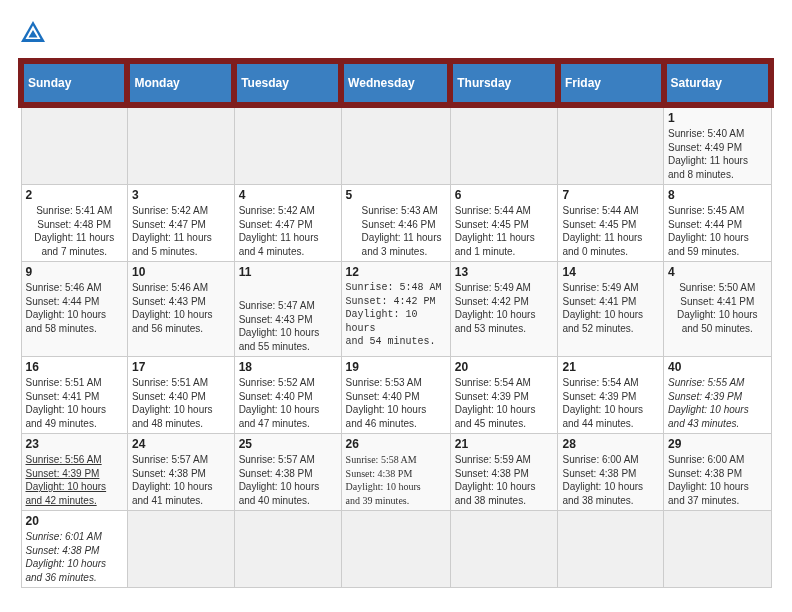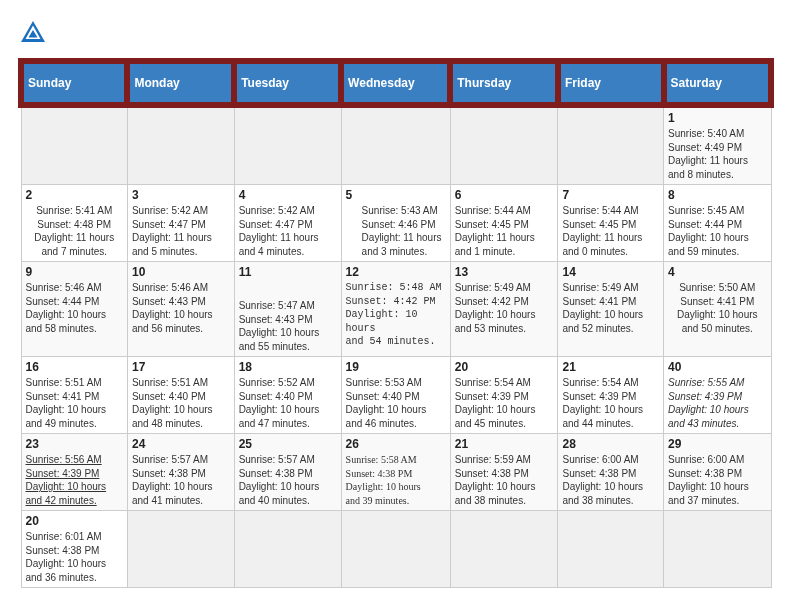--- a/index.html
+++ b/index.html
@@ -351,21 +351,21 @@
             <div class="day-num">29</div>
             <div class="day-info" style="white-space: pre-line;">Sunrise: 6:00 AM
 Sunset: 4:38 PM
 Daylight: 10 hours
 and 37 minutes.</div>
           </td>
         </tr>
         <tr class="last-row">
           <td>
             <div class="day-num">20</div>
-            <div class="day-info" style="white-space: pre-line;">Sunrise: 6:01 AM
+            <div class="day-info" style="white-space: pre-line; font-style: italic;">Sunrise: 6:01 AM
 Sunset: 4:38 PM
 Daylight: 10 hours
 and 36 minutes.</div>
           </td>
           <td class="empty-cell"></td>
           <td class="empty-cell"></td>
           <td class="empty-cell"></td>
           <td class="empty-cell"></td>
           <td class="empty-cell"></td>
           <td class="empty-cell"></td>

